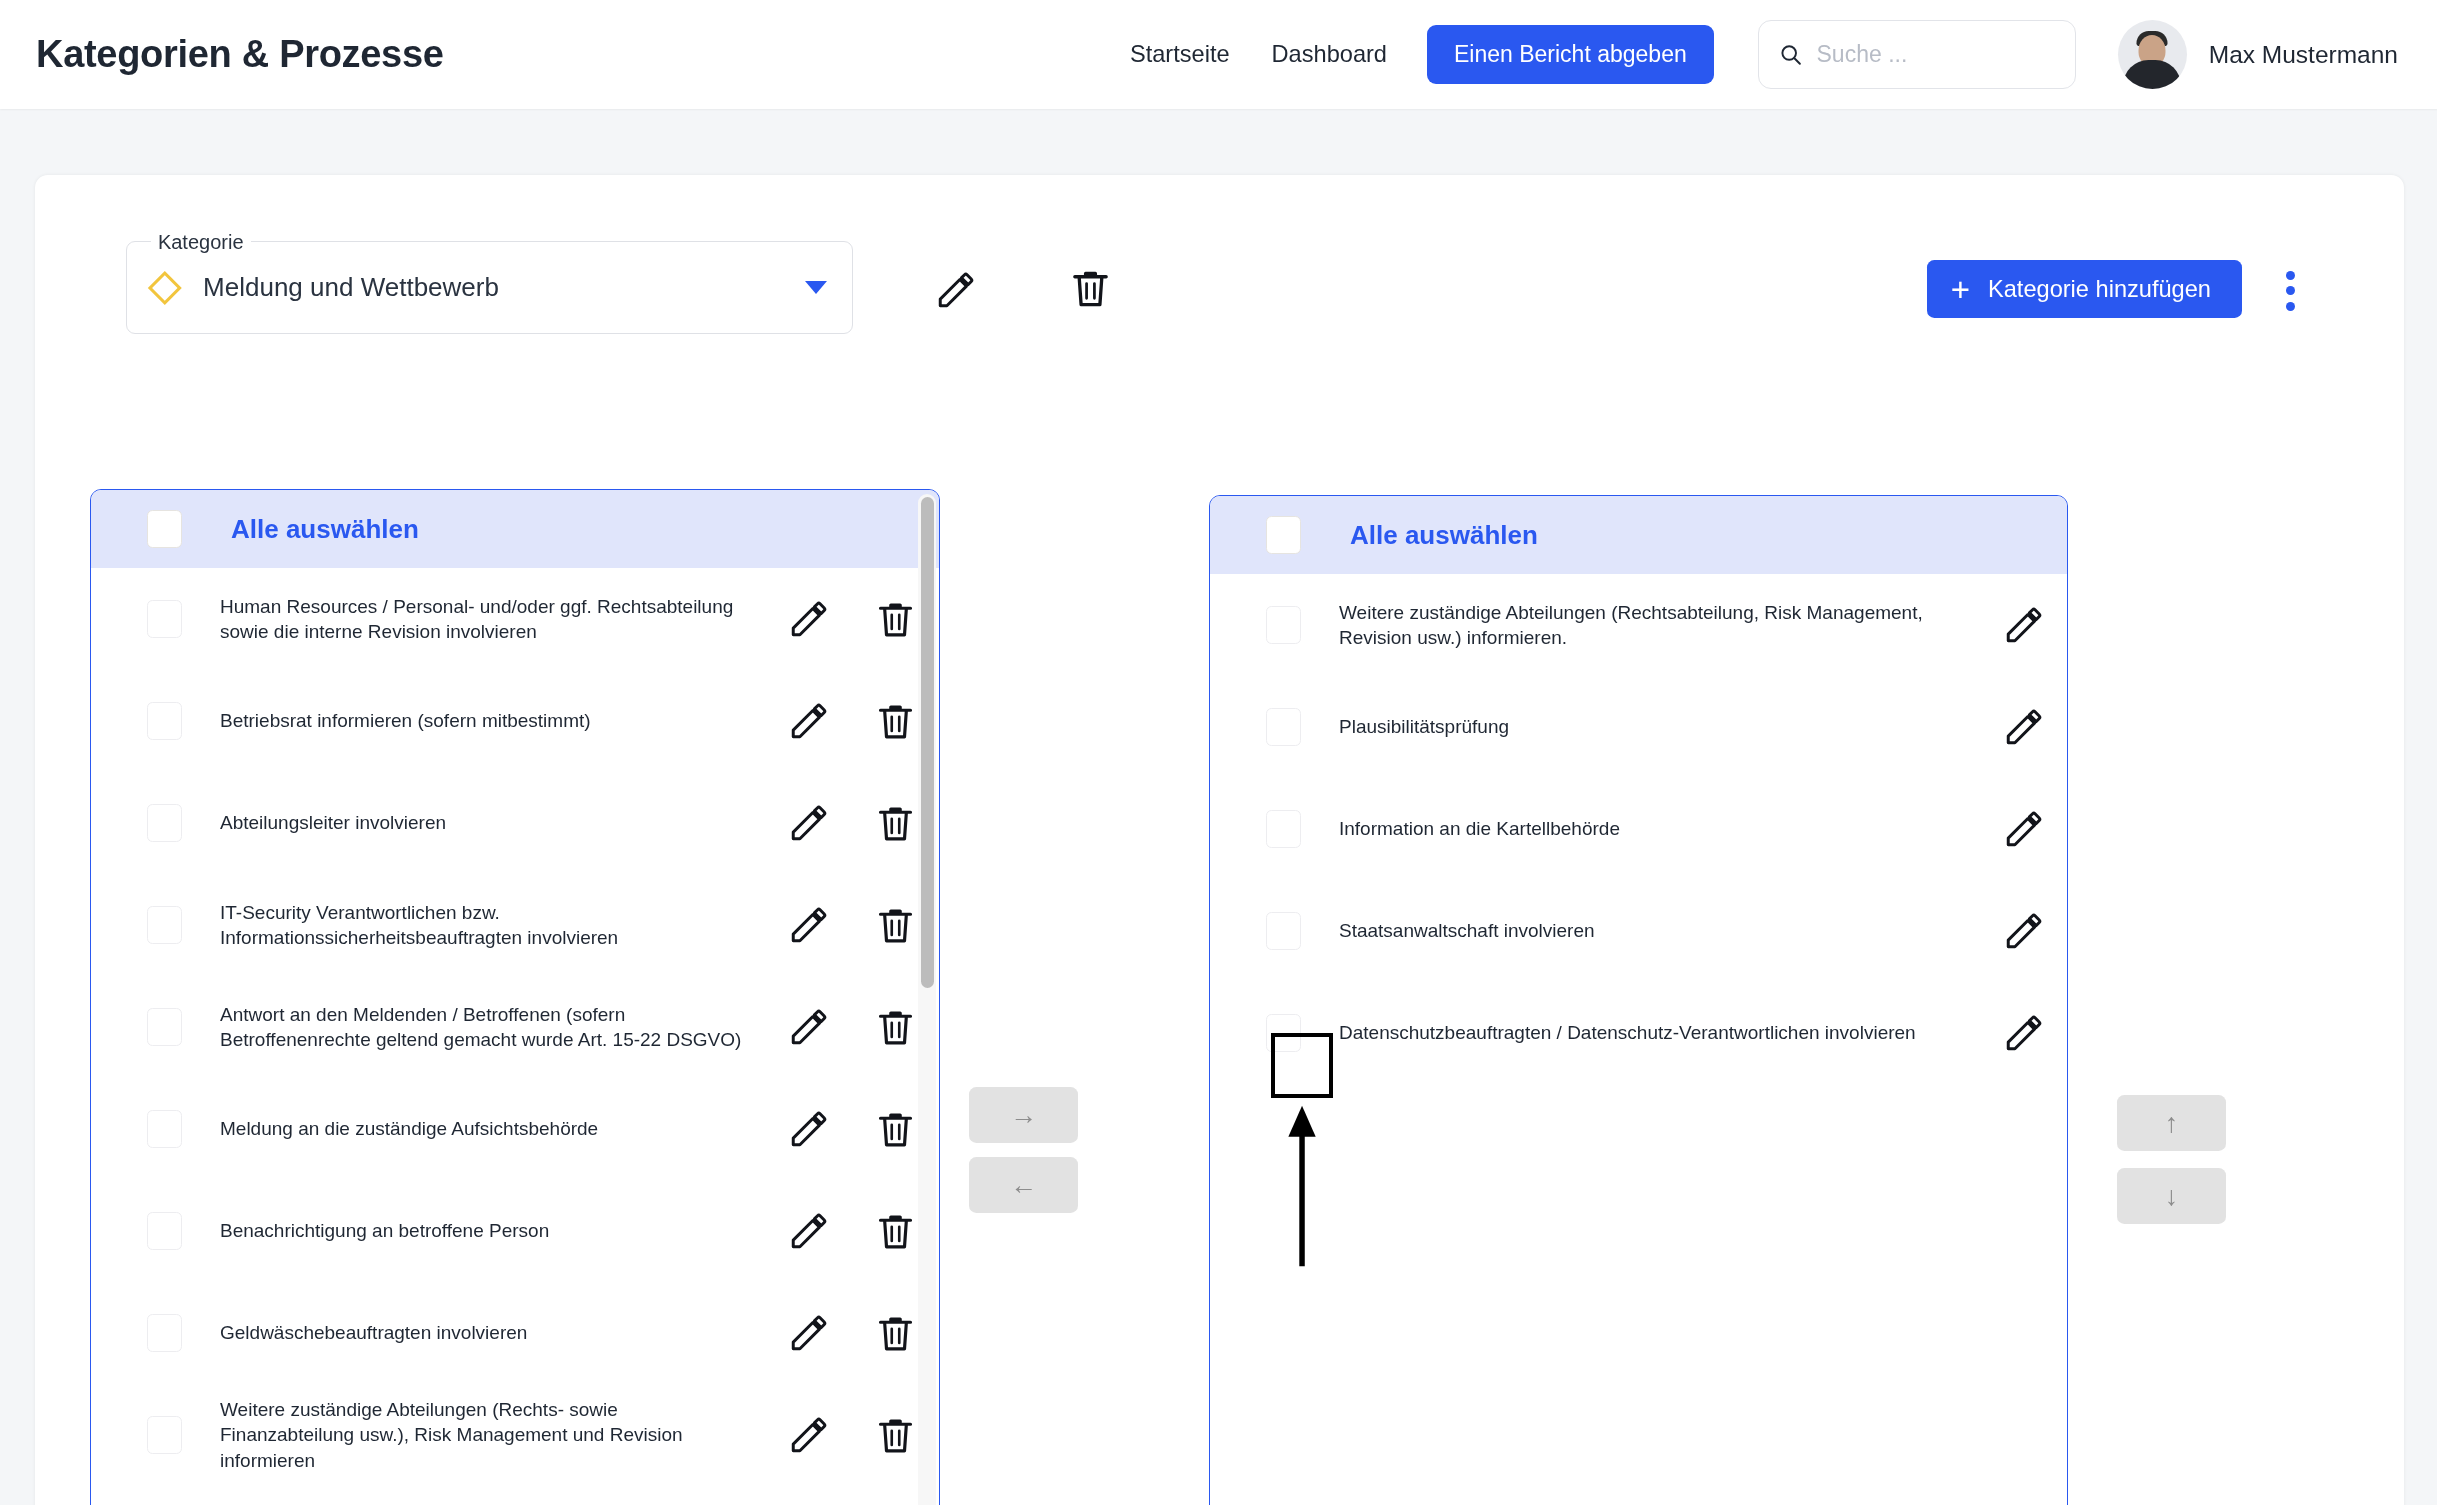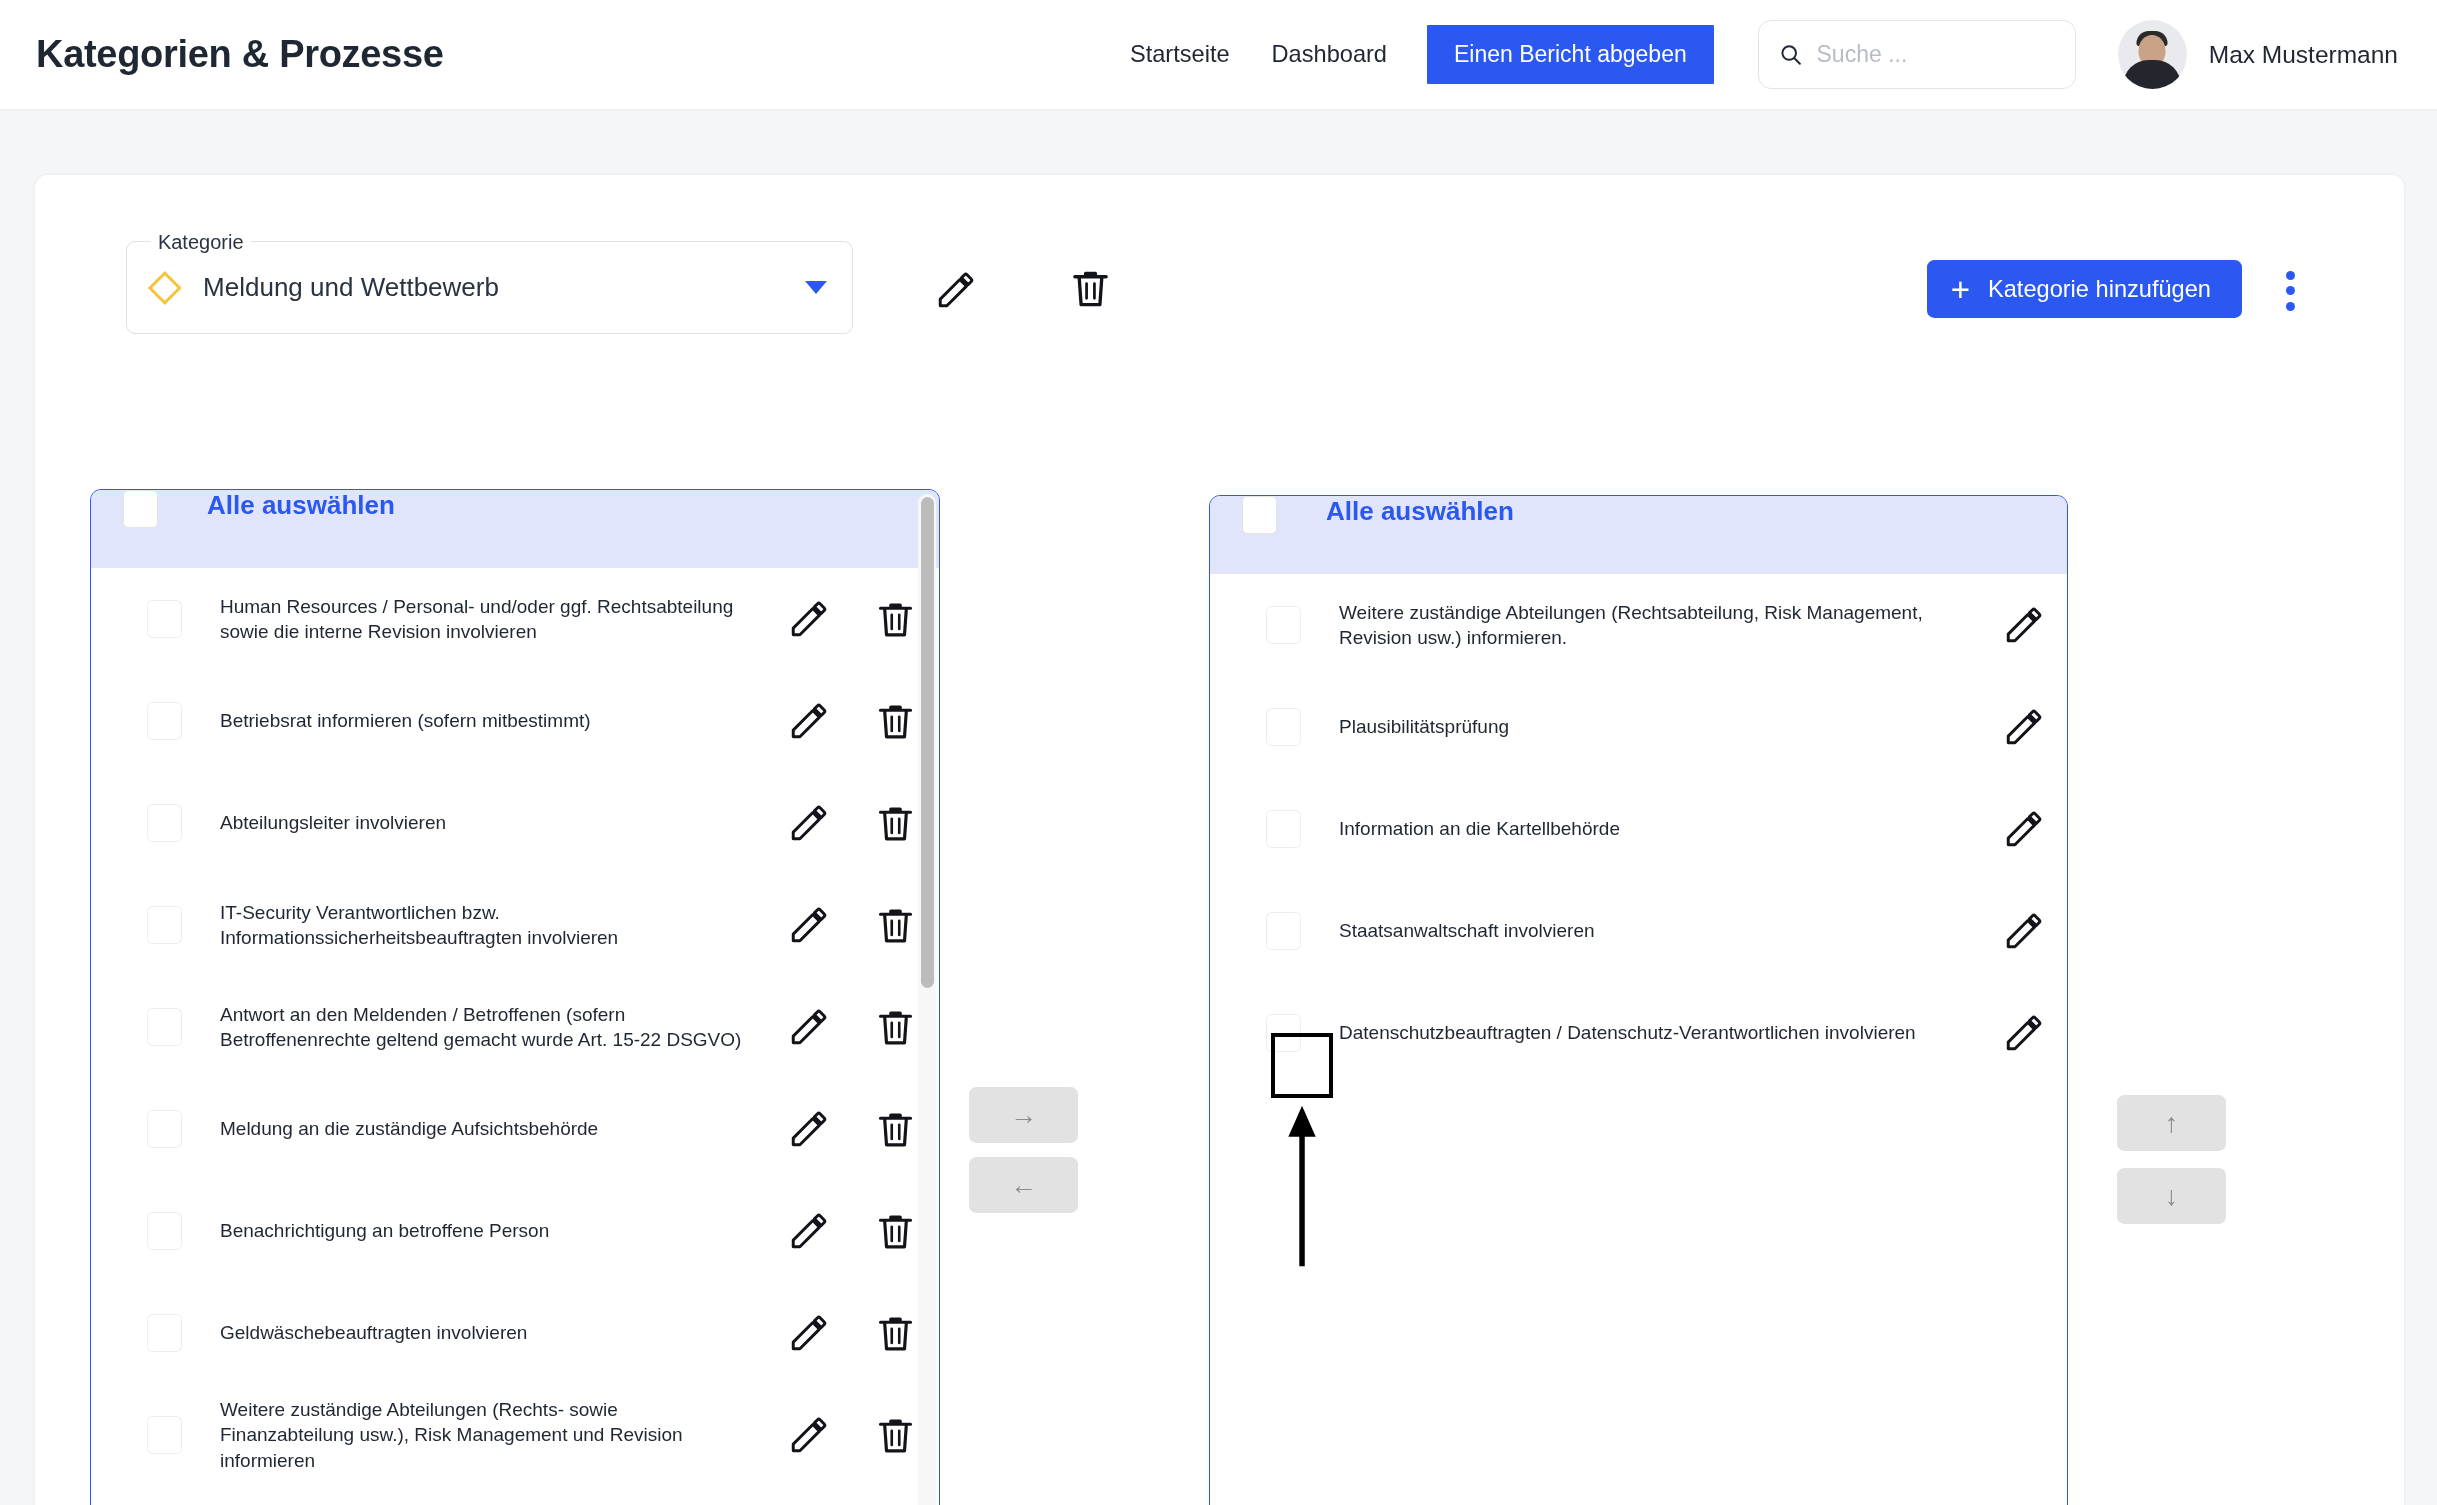--- a/index.html
+++ b/index.html
@@ -35,21 +35,21 @@
     color: #1f2733;
     white-space: nowrap;
     cursor: pointer;
   }
   .cta-button {
     margin-left: 40px;
     background: #2a58f0;
     color: #ffffff;
     font-size: 23px;
     border: none;
-    border-radius: 1px;
+    border-radius: 9px;
     padding: 16.4px 27px;
     cursor: pointer;
     white-space: nowrap;
     font-family: "Liberation Sans", sans-serif;
   }
   .search-box {
     margin-left: 44px;
     width: 318px;
     height: 69px;
     border: 0.9px solid #e2e4e9;
@@ -212,22 +212,22 @@
   .panel {
     position: absolute;
     border: 1.4px solid #2a58f0;
     border-radius: 11px;
     background: #fff;
     overflow: hidden;
   }
   .panel-head {
     background: #e0e5fb;
     height: 78px;
-    display: flex; align-items: flex-start;
-    padding-left: 32px;
+    display: flex; align-items: center;
+    padding-left: 56px;
     gap: 49px;
     cursor: pointer;
   }
   .panel-head-label {
     font-size: 26px; font-weight: bold; color: #2a58f0;
   }
   .cb {
     width: 35px; height: 38px;
     border: 1.8px solid #ededf0;
     border-radius: 5.5px;

